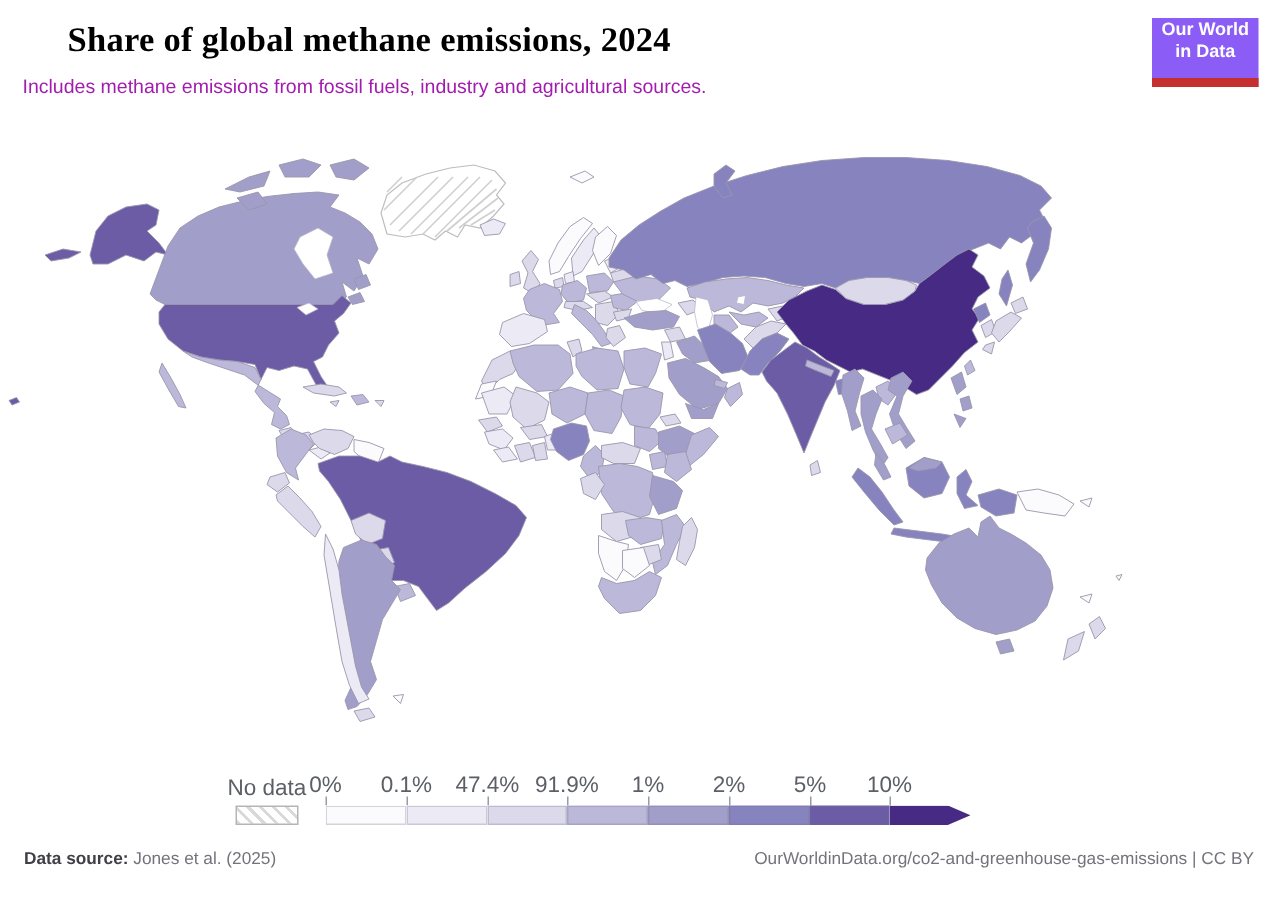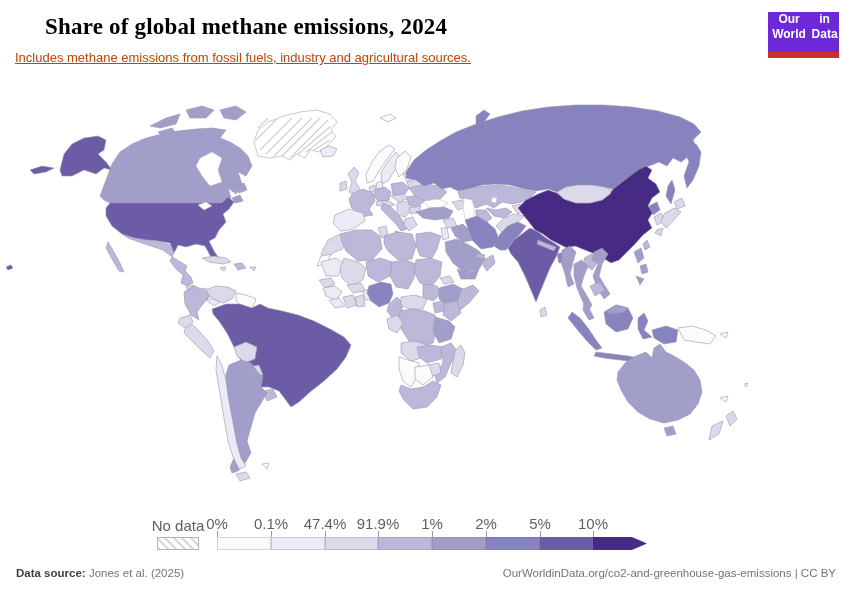--- a/index.html
+++ b/index.html
@@ -7,27 +7,27 @@
     width:850px;height:600px;position:relative;background:#ffffff;
     font-family:"Liberation Sans", sans-serif;overflow:hidden;
   }
   .page-title{
     position:absolute;left:5px;top:14px;width:600px;
     font-family:"Liberation Serif", serif;
     font-size:23px;font-weight:700;color:#000000;letter-spacing:.2px;margin-left:40px;
   }
   .page-subtitle{
     position:absolute;left:15px;top:50px;width:620px;
-    font-size:13px;color:#c2410c;text-decoration:underline;
+    font-size:13px;color:#a21caf;
   }
   .owid-logo{
     position:absolute;left:768px;top:12px;width:71px;height:40px;
-    background:#6d28d9;border-bottom:6px solid #c5302f;
+    background:#8b5cf6;border-bottom:6px solid #c5302f;
     color:#ffffff;font-size:12px;font-weight:700;text-align:center;
-    display:flex;flex-direction:row;justify-content:center;line-height:1.25;
+    display:flex;flex-direction:column;line-height:1.25;
     cursor:pointer;
   }
   svg.world{position:absolute;left:0;top:0;width:850px;height:600px;}
   svg.world path.c{stroke:#9a95ab;stroke-width:.6;stroke-linejoin:round;}
   svg.world path.w{fill:#ffffff;stroke:#b9b5c6;stroke-width:.5;}
   svg.world path.nd{fill:#ffffff;stroke:#bdbdbd;stroke-width:.8;}
   svg.world line.hatch{stroke:#cfcfcf;stroke-width:1.1;}
   .legend{position:absolute;left:0;top:512px;width:850px;height:48px;font-size:15px;color:#5b5f66;}
   .legend .nd-label{position:absolute;left:146px;top:5px;width:64px;text-align:center;}
   .legend .nd-swatch{

